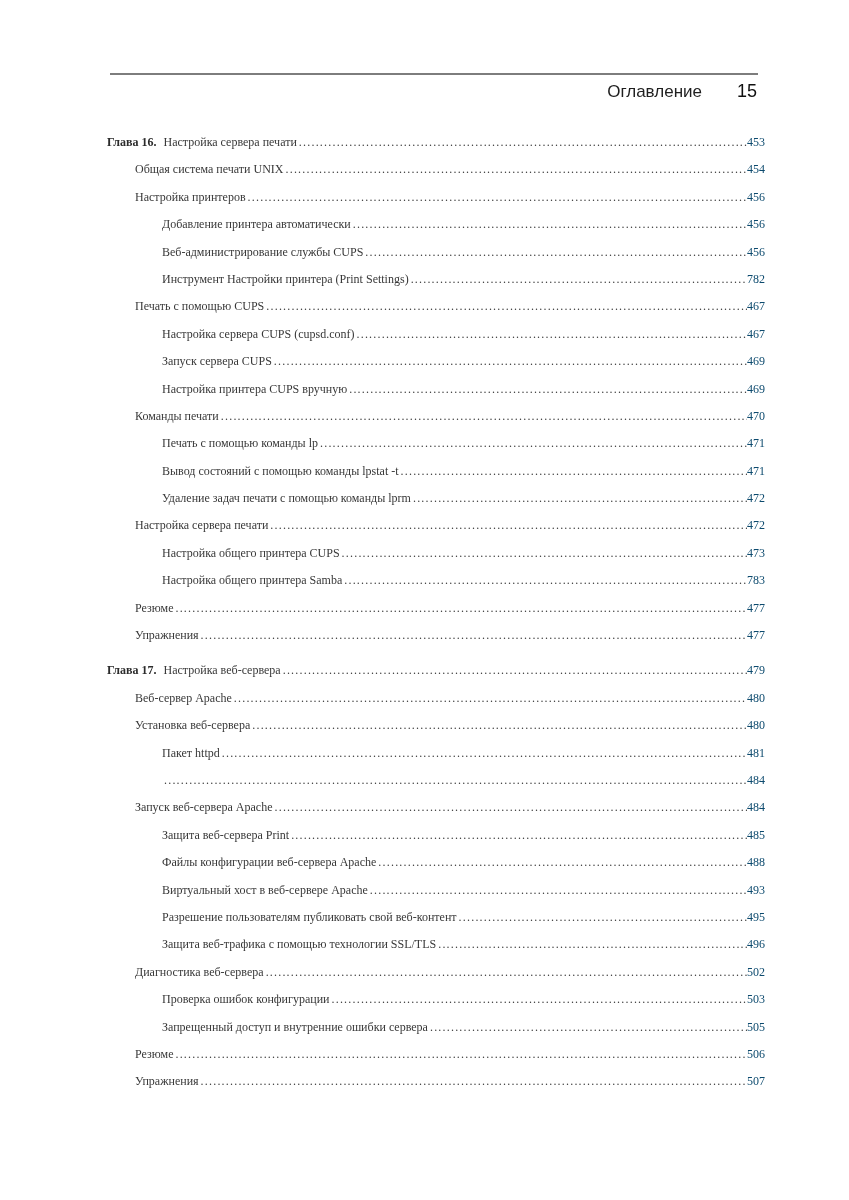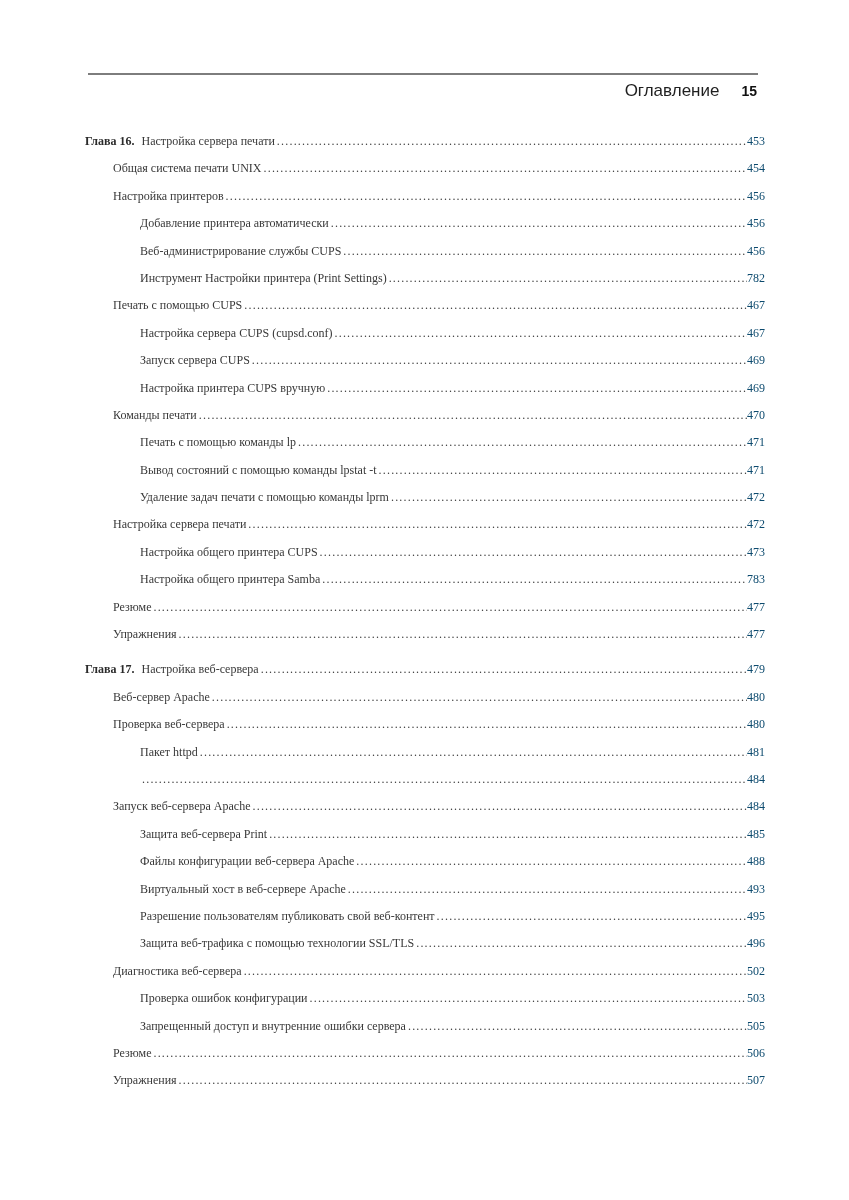--- a/index.html
+++ b/index.html
@@ -10,45 +10,45 @@
   body {
     width: 849px;
     height: 1200px;
     position: relative;
     overflow: hidden;
     font-family: "Liberation Serif", "DejaVu Serif", serif;
   }
   .page {
     position: absolute;
     inset: 0;
-    padding: 0 84px 0 85px;
+    padding: 0 84px 0 107px;
     box-sizing: border-box;
   }
   
   .header-rule {
     margin: 73px 7px 0 3px;
     border-top: 2px solid #7d7d7d;
     height: 0;
   }
   .page-header {
     display: flex;
     justify-content: flex-end;
     align-items: baseline;
     margin: 6px 8px 0 0;
     font-family: "Liberation Sans", "DejaVu Sans", sans-serif;
   }
   .header-title {
     font-size: 17px;
     color: #1f1f1f;
   }
   .header-pagenum {
-    font-size: 14px;
-    font-weight: bold;
+    font-size: 18px;
+    font-weight: normal;
     color: #101010;
-    margin-left: 22px;
+    margin-left: 35px;
   }
   
   .toc {
     margin-top: 27px;
     font-size: 12px;
     color: #383838;
   }
   .chapter-block + .chapter-block {
     margin-top: 8px;
   }
@@ -201,21 +201,21 @@
           <span class="cht">Настройка веб-сервера</span>
           <span class="dots"></span>
           <span class="pagenum">479</span>
         </div>
         <div class="row lvl1">
           <span class="t">Веб-сервер Apache</span>
           <span class="dots"></span>
           <span class="pagenum">480</span>
         </div>
         <div class="row lvl1">
-          <span class="t">Проверка веб-сервера</span>
+          <span class="t">Установка веб-сервера</span>
           <span class="dots"></span>
           <span class="pagenum">480</span>
         </div>
         <div class="row lvl2">
           <span class="t">Пакет httpd</span>
           <span class="dots"></span>
           <span class="pagenum">481</span>
         </div>
         <div class="row lvl2">
           <span class="dots"></span>

